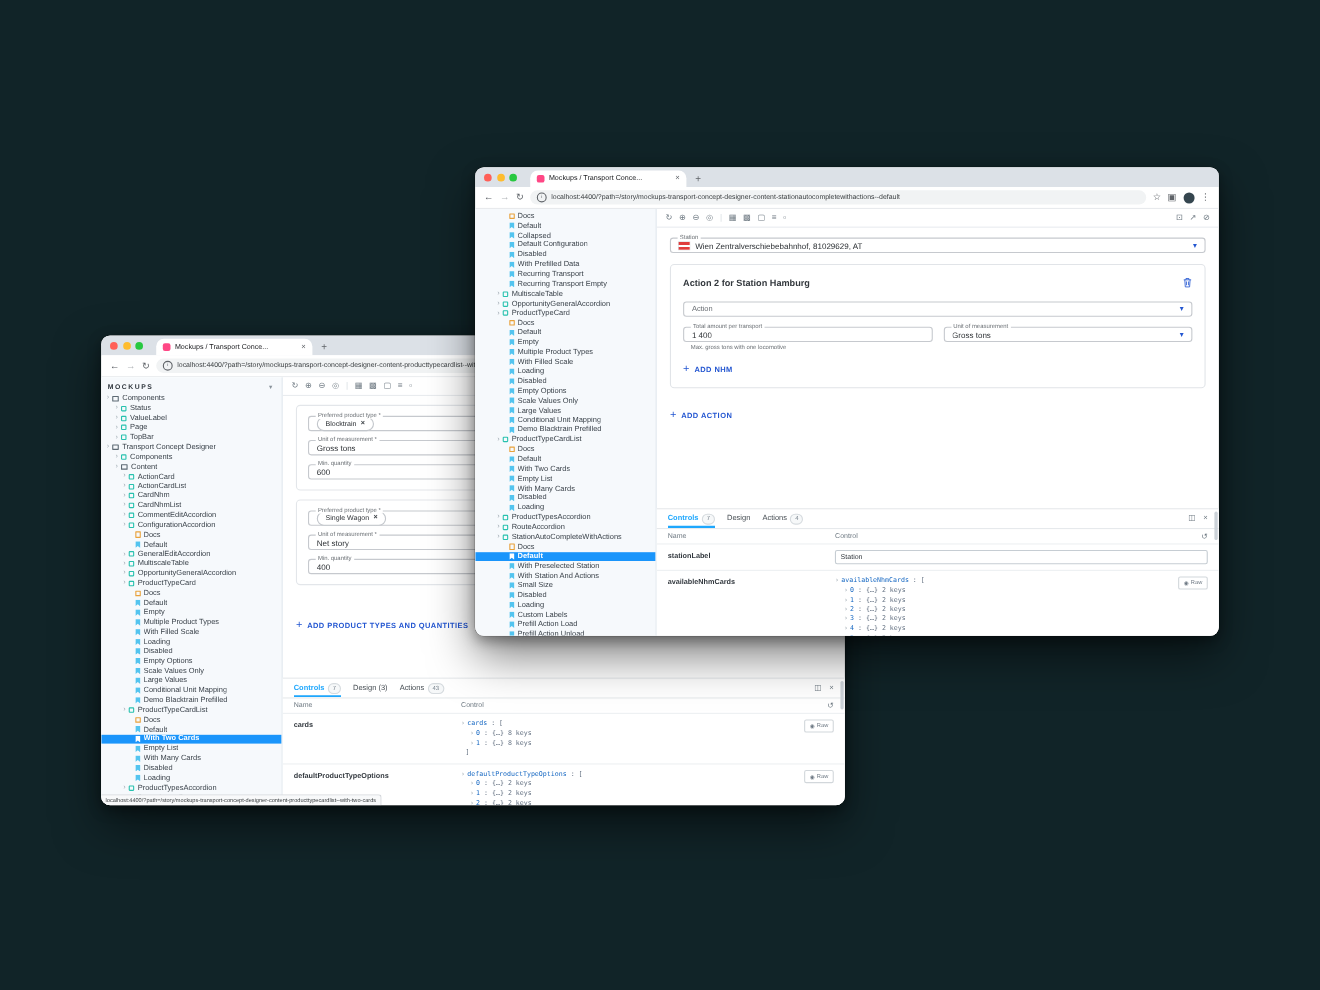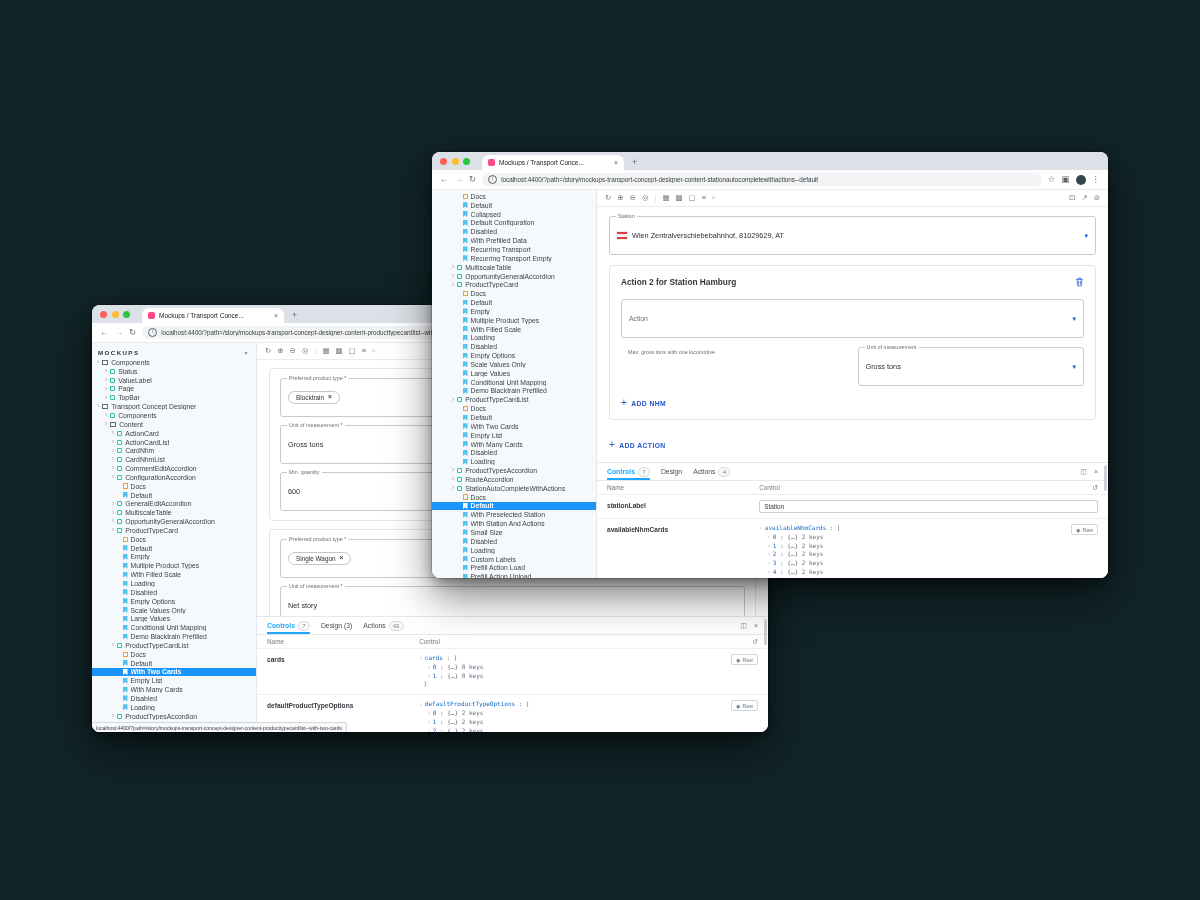--- a/index.html
+++ b/index.html
@@ -54,21 +54,21 @@
   .item.selected{background:#1a95fb;color:#fff;font-weight:bold;}
   .item.selected .ticon{background:#fff;border-color:#fff;}
 
   .main{flex:1;display:flex;flex-direction:column;min-width:0;}
   .cv-toolbar{height:16px;border-bottom:1px solid #e9ecef;display:flex;align-items:center;gap:6px;padding:0 8px;color:#6f7a83;font-size:7.5px;flex:none;line-height:1;}
   .cv-sep{color:#d8dde2;}
   .cv-right{margin-left:auto;display:flex;gap:6px;}
   .preview{flex:1;min-height:0;overflow:hidden;padding:4px 12px;position:relative;}
 
   
-  .fld{position:relative;border:1px solid #c6c9ce;border-radius:3px;height:39px;display:flex;align-items:center;gap:5px;padding:0 7px;background:#fff;box-sizing:border-box;}
+  .fld{position:relative;border:1px solid #c6c9ce;border-radius:3px;height:14px;display:flex;align-items:center;gap:5px;padding:0 7px;background:#fff;box-sizing:border-box;}
   .flabel{position:absolute;top:-3.5px;left:6px;background:#fff;padding:0 2px;font-size:5.4px;color:#6b7075;line-height:1;white-space:nowrap;}
   .fval{font-size:7.3px;color:#2b2f33;white-space:nowrap;overflow:hidden;}
   .fval.ph{color:#6b7075;font-size:6.8px;}
   .caret{margin-left:auto;color:#2356d1;font-size:7px;flex:none;line-height:1;}
   .helper{font-size:5.4px;color:#6b7075;margin:2px 0 0 7px;}
   .chip{display:inline-flex;align-items:center;gap:4px;border:1px solid #c2c6cb;border-radius:9px;padding:2px 7px;font-size:6.4px;color:#2b2f33;background:#fff;}
   .chip-x{font-size:6.5px;color:#44494e;font-weight:bold;line-height:1;}
   .addbtn{display:inline-flex;align-items:center;gap:4px;color:#2356d1;font-weight:bold;font-size:6.8px;letter-spacing:.4px;background:none;border:none;padding:0;font-family:inherit;}
   .plus{font-size:10px;font-weight:normal;line-height:1;}
   .flag{width:10px;height:7px;background:linear-gradient(180deg,#e03d3d 0 33%,#fff 33% 66%,#e03d3d 66% 100%);box-shadow:0 0 0 0.5px #d6d9dd;flex:none;}
@@ -865,20 +865,24 @@
             <svg class="trash" width="9" height="10" viewBox="0 0 12 13" fill="none">
               <path d="M1.5 3h9 M4.2 3V1.4h3.6V3 M2.8 3l.6 8.6h5.2L9.2 3 M4.8 5v4.6 M7.2 5v4.6" stroke="#2356d1" stroke-width="1"></path>
             </svg>
           </div>
           <div class="fld">
             <span class="fval ph">Action</span>
             <span class="caret">▾</span>
           </div>
           <div class="two-col">
             <div>
+              <div class="fld">
+                <span class="flabel">Total amount per transport</span>
+                <span class="fval">1 400</span>
+              </div>
               <div class="helper">Max. gross tons with one locomotive</div>
             </div>
             <div>
               <div class="fld">
                 <span class="flabel">Unit of measurement</span>
                 <span class="fval">Gross tons</span>
                 <span class="caret">▾</span>
               </div>
             </div>
           </div>

